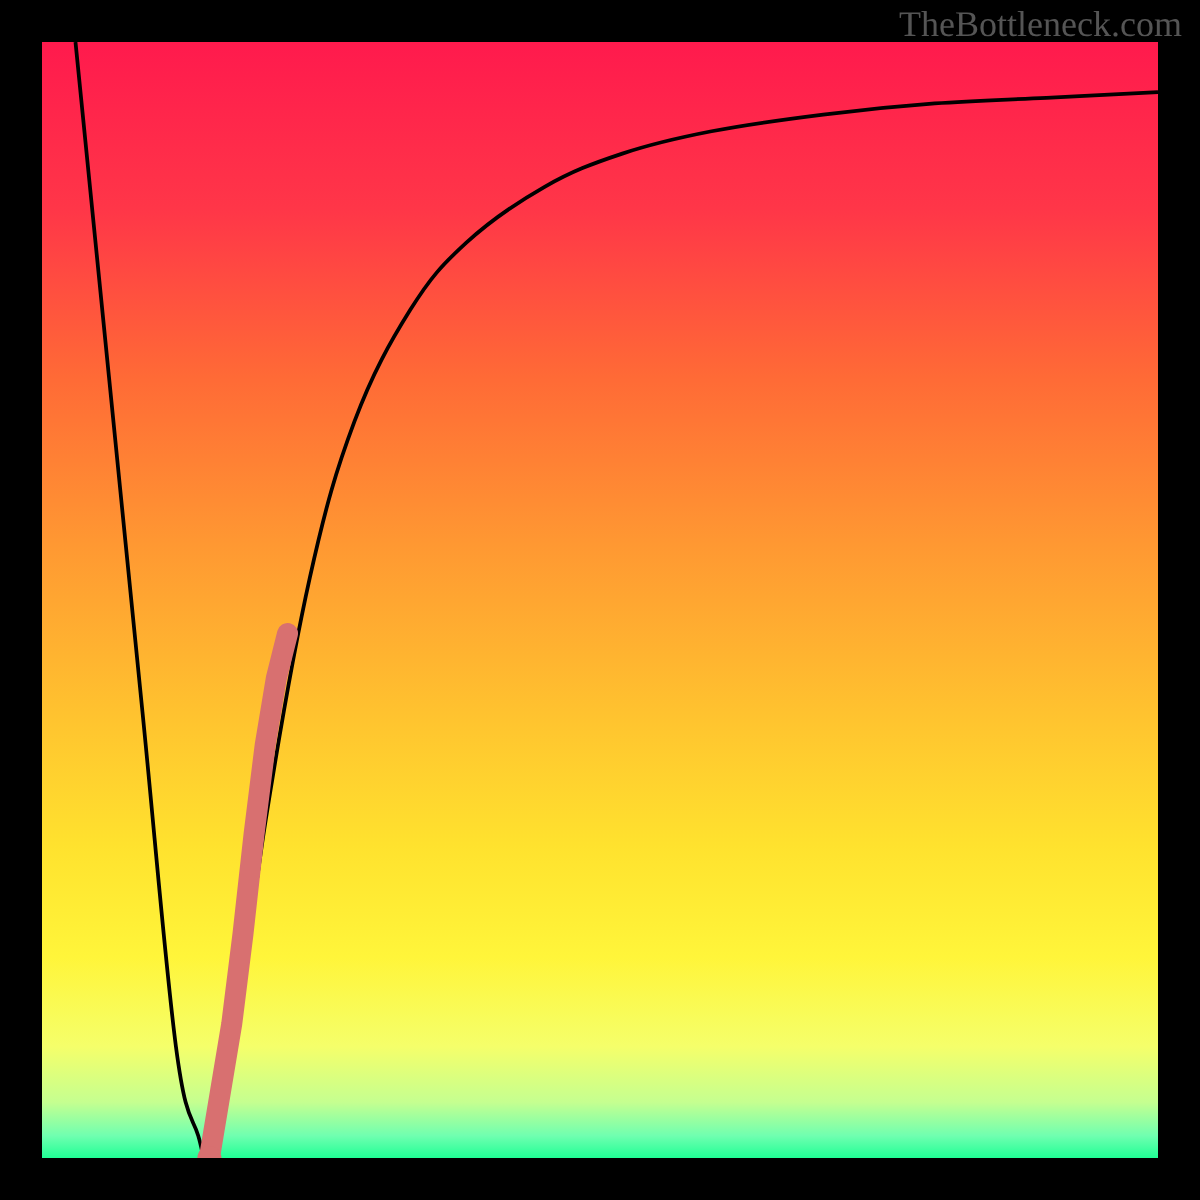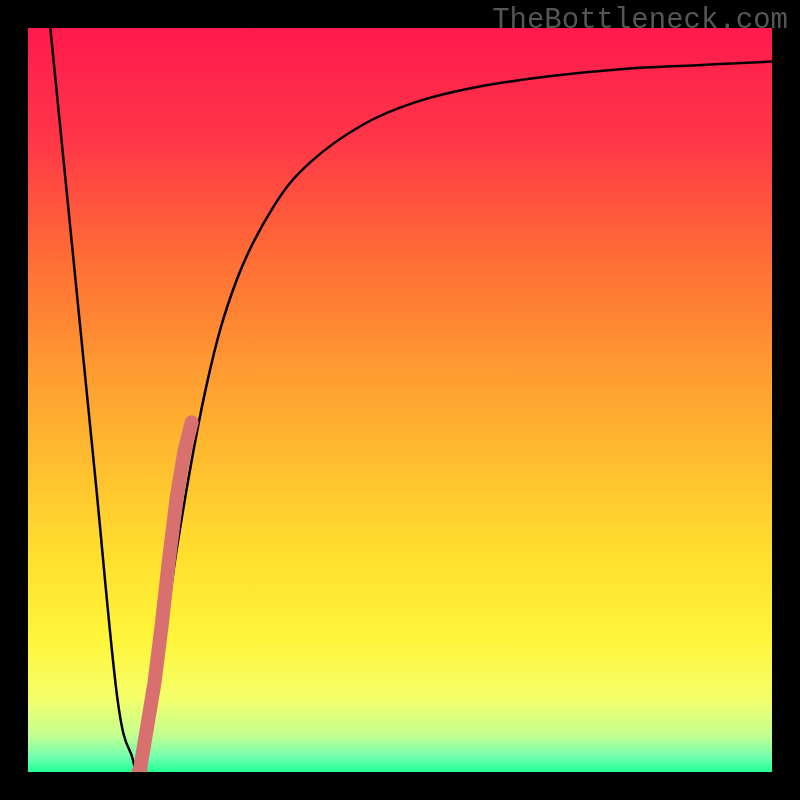--- a/index.html
+++ b/index.html
@@ -12,22 +12,22 @@
       height: 800px;
       background: #000;
       position: relative;
       overflow: hidden;
     }
     .watermark {
       position: absolute;
       top: 4px;
       right: 12px;
       color: #555;
-      font-family: Liberation Mono, monospace;
-      font-size: 29px;
+      font-family: Liberation Serif, serif;
+      font-size: 24px;
       font-weight: 500;
       z-index: 20;
     }
     .chart-area {
       position: absolute;
       top: 28px;
       left: 28px;
       width: 744px;
       height: 744px;
     }

